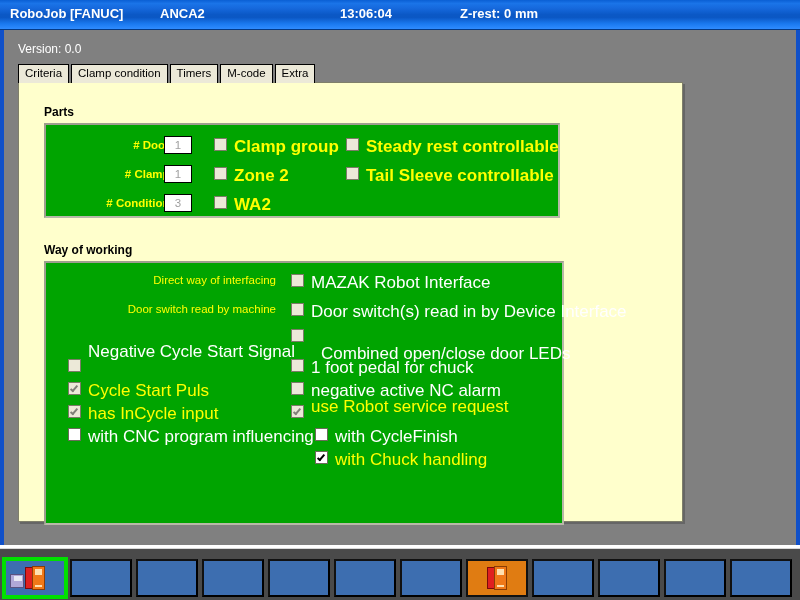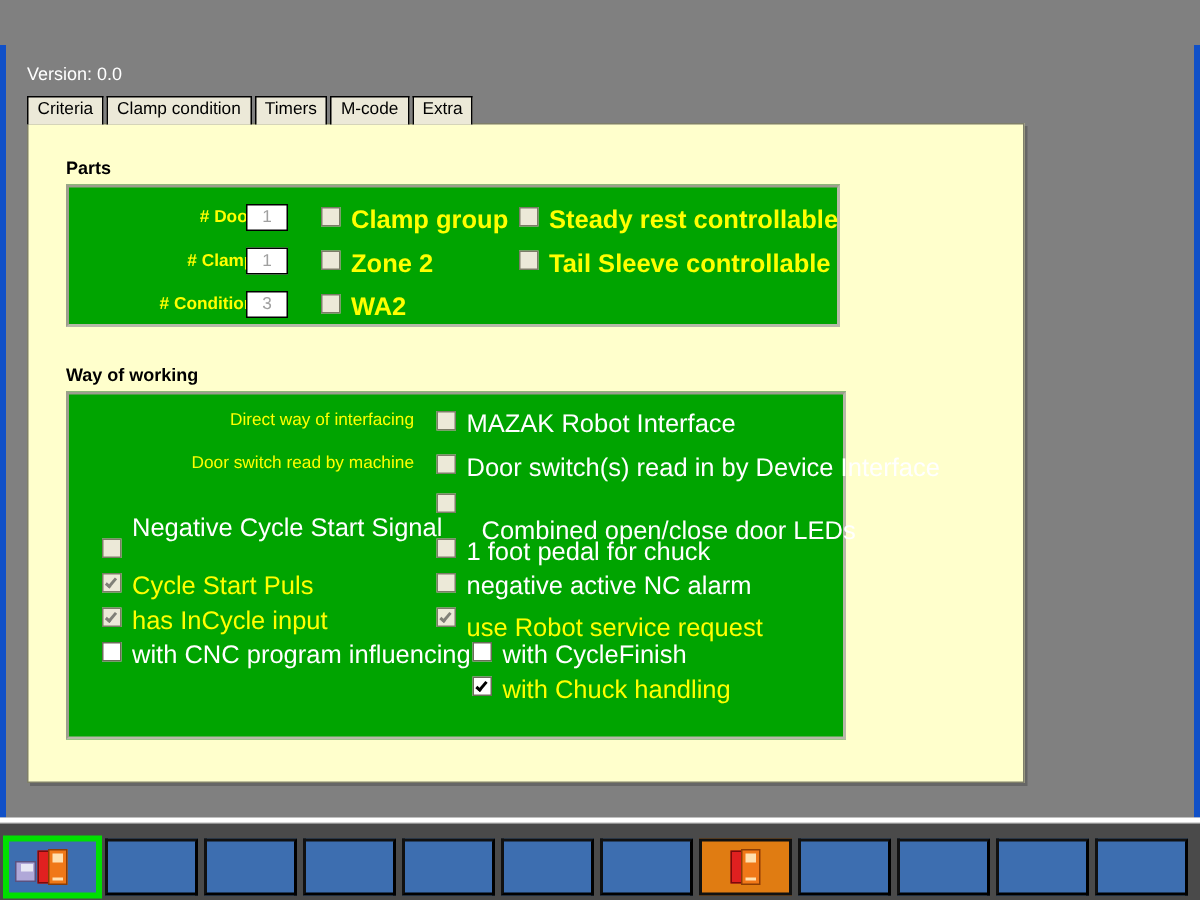--- a/index.html
+++ b/index.html
@@ -136,21 +136,21 @@
   .cb-text {
     position: absolute;
     font-size: 17px; white-space: nowrap;
   }
   .cb-text.y { color: #ffff00; }
   .cb-text.w { color: #ffffff; }
   .cb-text.yb { color: #ffff00; font-weight: bold; }
 
   
   #wow-title { left: 25px; top: 160px; }
-  #wow-box   { left: 25px; top: 178px; width: 520px; height: 232px; }
+  #wow-box   { left: 25px; top: 178px; width: 520px; height: 264px; }
 
   .rl {
     position: absolute;
     font-size: 11.5px; color: #ffff00;
     text-align: right; white-space: nowrap;
   }
 
   
   #taskbar-top {
     position: absolute; left: 0; top: 545px; width: 800px; height: 3px;
@@ -208,20 +208,26 @@
     position: absolute; left: 3px; top: 1px; width: 8px; height: 5px;
     background: #e8e8f4;
   }
   .icon-wrap { position: relative; display: flex; align-items: center; }
 </style>
 </head>
 <body>
 
 <div id="app">
 
+  <div id="titlebar">
+    <span class="seg t-app">RoboJob [FANUC]</span>
+    <span class="seg t-mach">ANCA2</span>
+    <span class="seg t-time">13:06:04</span>
+    <span class="seg t-zrest">Z-rest: 0 mm</span>
+  </div>
 
   <div id="leftstrip"></div>
   <div id="rightstrip"></div>
 
   <div id="version">Version: 0.0</div>
 
   <div id="tabstrip">
     <div class="tab">Criteria</div>
     <div class="tab">Clamp condition</div>
     <div class="tab">Timers</div>
@@ -291,21 +297,21 @@
 
       <div class="cb" style="left:245px; top:96px;"></div>
       <div class="cb-text w" style="left:265px; top:95px;">1 foot pedal for chuck</div>
 
       <div class="cb" style="left:245px; top:119px;"></div>
       <div class="cb-text w" style="left:265px; top:118px;">negative active NC alarm</div>
 
       <div class="cb" style="left:245px; top:142px;">
           <i></i>
         </div>
-      <div class="cb-text y" style="left:265px; top:146px;text-align:right;">use Robot service request</div>
+      <div class="cb-text y" style="left:265px; top:134px;text-align:right;">use Robot service request</div>
 
       <div class="cb enabled" style="left:269px; top:165px;"></div>
       <div class="cb-text w" style="left:289px; top:164px;">with CycleFinish</div>
 
       <div class="cb enabled" style="left:269px; top:188px;">
           <i></i>
         </div>
       <div class="cb-text y" style="left:289px; top:187px;">with Chuck handling</div>
     </div>
   </div>

